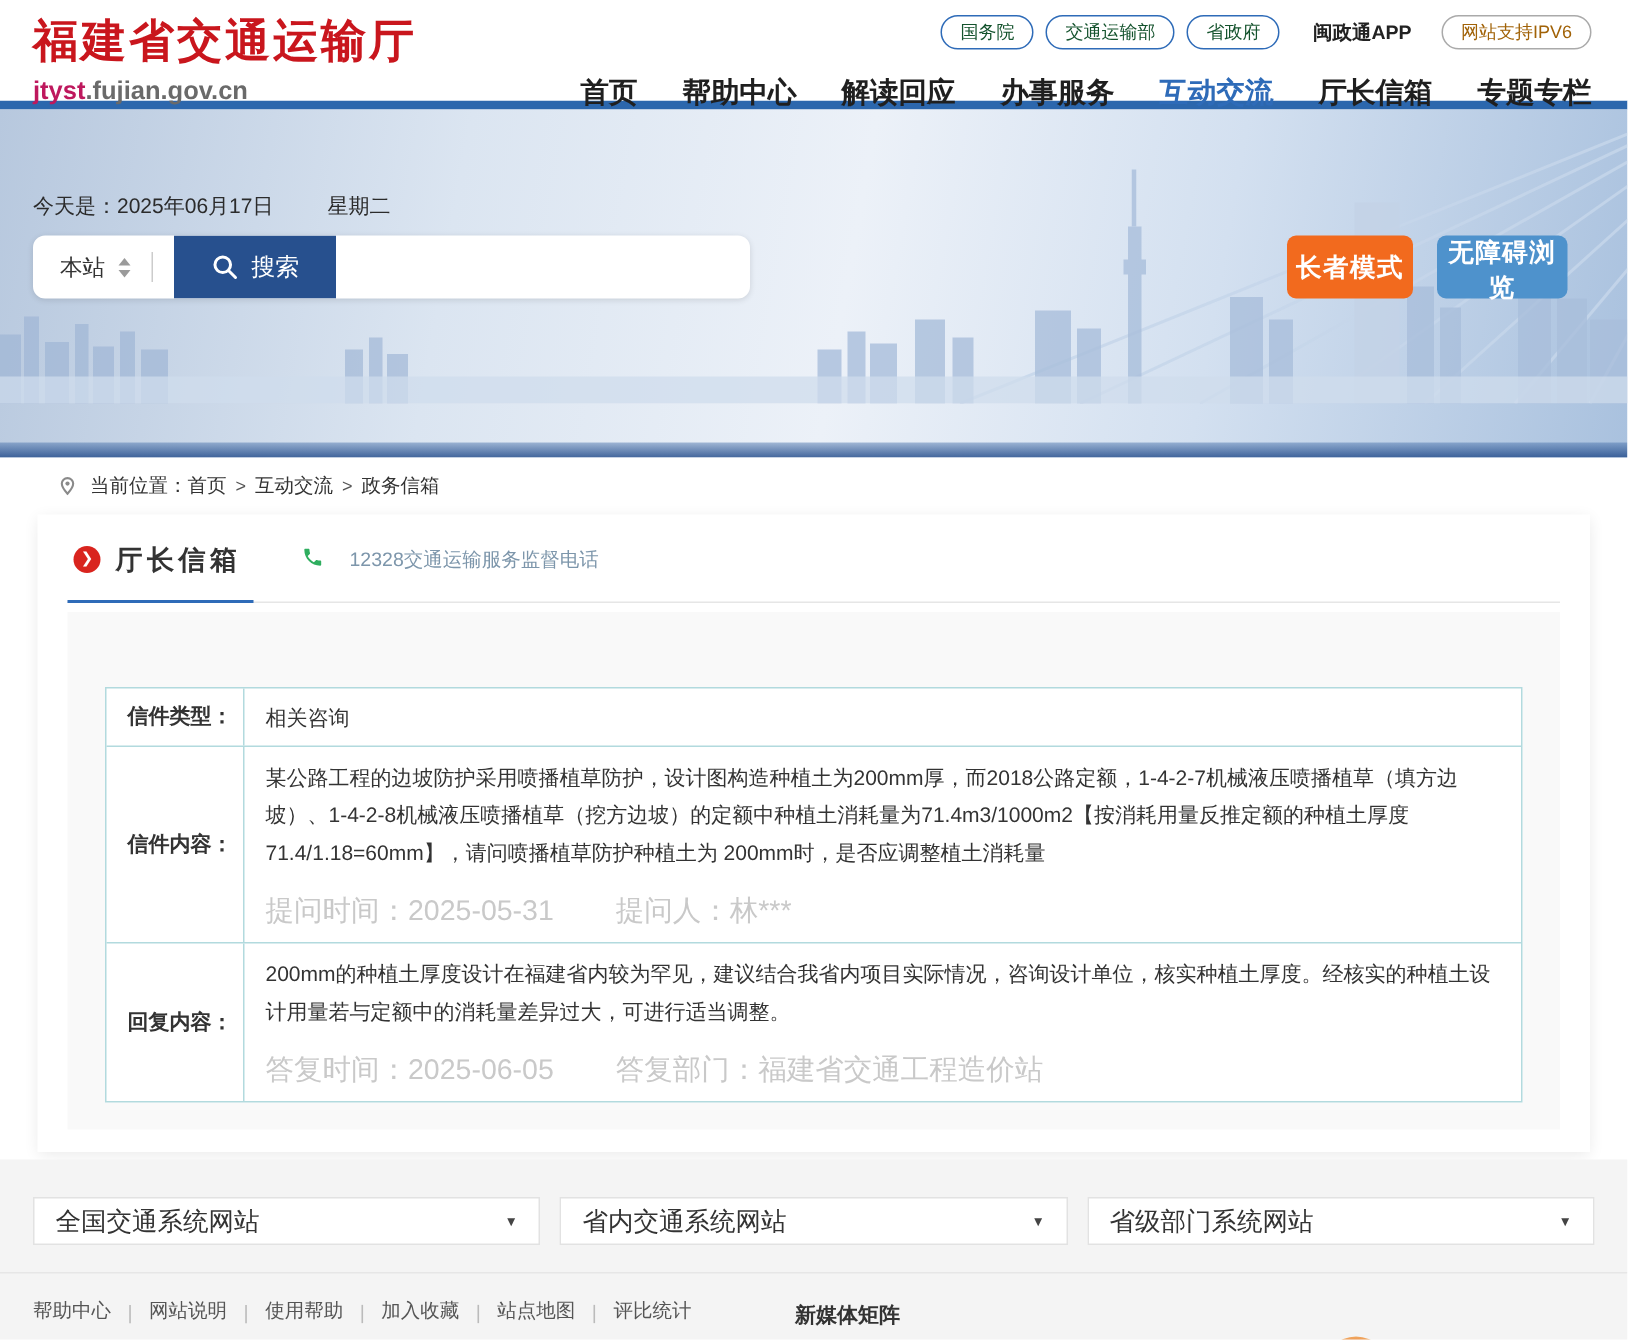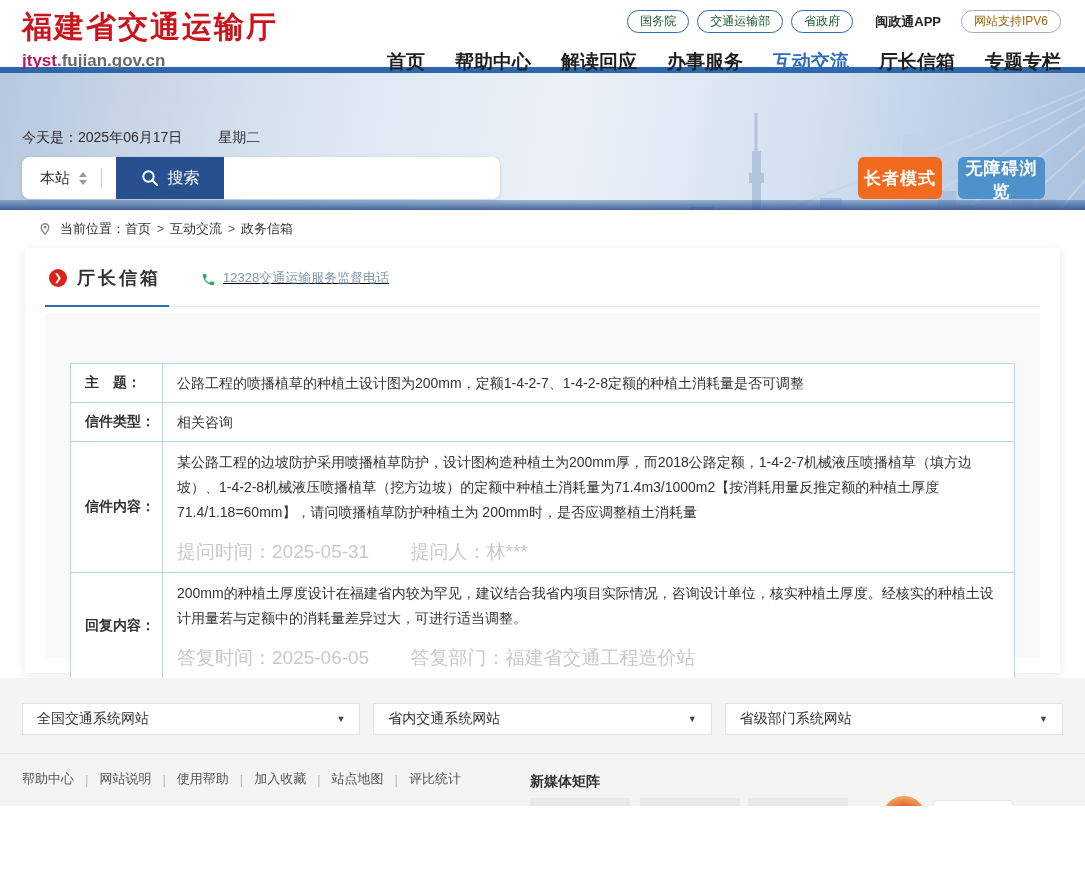--- a/index.html
+++ b/index.html
@@ -20,21 +20,21 @@
   .app-link { font-size:13px; color:#222; font-weight:bold; margin-left:14px; cursor:pointer; }
   .pill-gray { font-size:12px; color:#a16207; border:1px solid #aaa; border-radius:20px;
     padding:2px 12px; margin-left:12px; cursor:pointer; background:#fff; }
   .nav-row { display:flex; gap:30px; margin-top:16px; }
   .nav-item { font-size:19px; font-weight:bold; color:#1f1f1f; cursor:pointer; text-decoration:none; }
   .nav-item.active { color:#2e6bb8; }
 
   .blue-bar { height:6px; background:#2c67ad; }
 
   
-  .banner { position:relative; height:137px; overflow:hidden;
+  .banner { position:relative; height:232px; overflow:hidden;
     background:linear-gradient(100deg,#b7c8de 0%,#dbe5f1 28%,#ecf1f8 52%,#d3e0f0 74%,#a9c1de 100%); }
   .banner svg.skyline { position:absolute; left:0; top:0; }
   .banner-strip { position:absolute; left:0; bottom:0; width:100%; height:10px;
     background:linear-gradient(rgba(72,114,172,.45), rgba(38,78,140,.85)); }
   .date-line { position:absolute; left:22px; top:56px; font-size:14px; color:#2b2b2b; }
   .date-line .weekday { margin-left:36px; }
   .search-bar { position:absolute; left:22px; top:84px; width:478px; height:42px;
     display:flex; border-radius:8px; overflow:hidden; background:#fff;
     box-shadow:0 1px 4px rgba(0,0,0,.12); }
   .scope { display:flex; align-items:center; padding-left:18px; cursor:pointer; }
@@ -64,40 +64,40 @@
   
   .card { width:1035px; margin:0 25px 5px; height:425px; background:#fff; position:relative;
     box-shadow:0 2px 10px rgba(0,0,0,.09); }
   .tab-header { height:59px; position:relative; display:flex; align-items:center; padding-left:24px; }
   .tab-header .base-line { position:absolute; left:20px; right:20px; bottom:0; height:1px; background:#e6e6e6; }
   .tab-underline { position:absolute; left:20px; bottom:0; width:124px; height:2px; background:#2e6bb8; }
   .tab-active { display:flex; align-items:center; gap:10px; cursor:pointer; }
   .arrow-circle { width:18px; height:18px; border-radius:50%; background:#d9241e; color:#fff;
     font-size:10px; font-weight:bold; display:flex; align-items:center; justify-content:center; }
   .tab-title { font-size:18px; font-weight:bold; color:#333; letter-spacing:3px; }
-  .hotline { display:flex; align-items:flex-end; gap:7px; margin-left:40px; cursor:pointer;text-decoration:underline; }
+  .hotline { display:flex; align-items:flex-start; gap:17px; margin-left:40px; cursor:pointer; }
   .hotline-label { font-size:13px; color:#7d96ab; }
 
   .panel { margin:6px 20px 0; height:345px; background:#f9f9f9; padding:50px 25px 0; }
   .mail-table { background:#fff; border:1px solid #b2dade; }
   .mail-row { display:flex; border-bottom:1px solid #b2dade; }
   .mail-row:last-child { border-bottom:none; }
   .mail-label { width:92px; border-right:1px solid #b2dade; display:flex; align-items:center;
     padding-left:14px; font-size:14px; font-weight:bold; color:#333; flex-shrink:0; }
   .mail-content { flex:1; padding:8px 14px; font-size:14px; color:#333; line-height:25px; }
   .mail-content.center { display:flex; align-items:center; min-height:38px; padding-top:4px; padding-bottom:4px; }
   .meta { font-size:19px; color:#c9c9c9; margin-top:14px; }
   .meta .meta-right { margin-left:36px; }
 
   
   .footer { position:relative; height:128px; background:#f4f4f4; overflow:hidden; }
   .dropdown-row { position:absolute; top:25px; left:22px; right:22px; display:flex; gap:13px; }
   .dropdown { flex:1; height:32px; background:#fff; border:1px solid #e2e2e2;
     display:flex; align-items:center; justify-content:space-between; padding:0 14px; cursor:pointer; }
-  .dropdown-label { font-size:14px; color:#333; }
+  .dropdown-label { font-size:17px; color:#333; }
   .dropdown-arrow { font-size:9px; color:#444; }
   .footer-divider { position:absolute; top:75px; left:0; right:0; height:1px; background:#e6e6e6; }
   .links-row { position:absolute; top:92px; left:22px; display:flex; align-items:center; font-size:13px; color:#555; }
   .f-link { cursor:pointer; color:#555; }
   .f-sep { color:#bbb; margin:0 11px; }
   .media-title { position:absolute; left:530px; top:95px; font-size:14px; font-weight:bold; color:#333; }
   .qr-box { position:absolute; top:120px; width:100px; height:40px; background:#e9e9e9; }
   .emblem { position:absolute; left:882px; top:118px; width:44px; height:44px; border-radius:50%;
     background:radial-gradient(circle at 50% 60%, #d63b1c 30%, #f0a45c 75%, #f6d7ae 100%); }
   .white-box { position:absolute; left:933px; top:122px; width:80px; height:34px; background:#fff;
@@ -239,24 +239,20 @@
     <div class="hotline">
       <svg width="15" height="15" viewBox="0 0 24 24">
           <path fill="#2fae5f" d="M6.62 10.79c1.44 2.83 3.76 5.14 6.59 6.59l2.2-2.2c.27-.27.67-.36 1.02-.24 1.12.37 2.33.57 3.57.57.55 0 1 .45 1 1V20c0 .55-.45 1-1 1-9.39 0-17-7.61-17-17 0-.55.45-1 1-1h3.5c.55 0 1 .45 1 1 0 1.25.2 2.45.57 3.57.11.35.03.74-.25 1.02l-2.2 2.2z"></path>
         </svg>
       <span class="hotline-label">12328交通运输服务监督电话</span>
     </div>
   </div>
 
   <div class="panel">
     <div class="mail-table">
-      <div class="mail-row">
-        <div class="mail-label">主　题：</div>
-        <div class="mail-content center">公路工程的喷播植草的种植土设计图为200mm，定额1-4-2-7、1-4-2-8定额的种植土消耗量是否可调整</div>
-      </div>
       <div class="mail-row">
         <div class="mail-label">信件类型：</div>
         <div class="mail-content center">相关咨询</div>
       </div>
       <div class="mail-row">
         <div class="mail-label">信件内容：</div>
         <div class="mail-content">
           <div>某公路工程的边坡防护采用喷播植草防护，设计图构造种植土为200mm厚，而2018公路定额，1-4-2-7机械液压喷播植草（填方边坡）、1-4-2-8机械液压喷播植草（挖方边坡）的定额中种植土消耗量为71.4m3/1000m2【按消耗用量反推定额的种植土厚度71.4/1.18=60mm】，请问喷播植草防护种植土为 200mm时，是否应调整植土消耗量</div>
           <div class="meta">
             <span>提问时间：2025-05-31</span>

